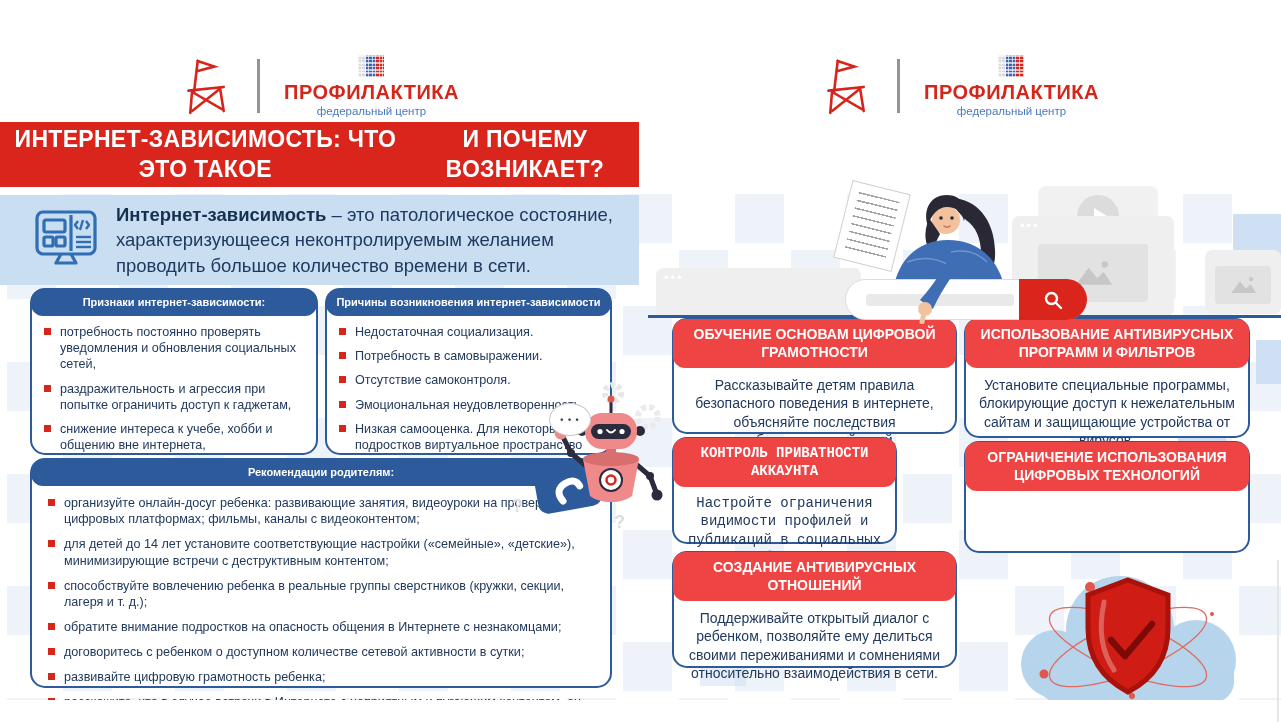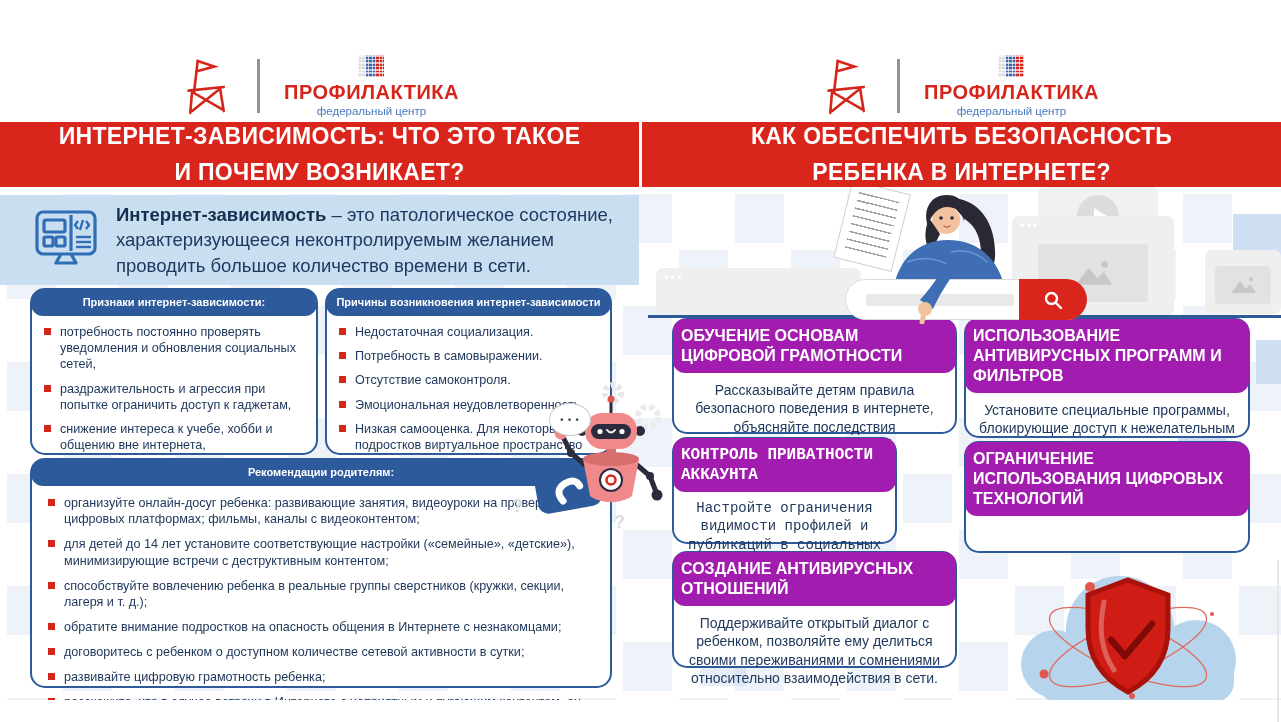--- a/index.html
+++ b/index.html
@@ -19,41 +19,41 @@
   .brand{display:flex;flex-direction:column;align-items:center;}
   .flag-icon{width:26px;height:22px;margin-bottom:4px;
     background:
       repeating-linear-gradient(to bottom,rgba(255,255,255,.65) 0 1.5px,transparent 1.5px 3.5px),
       repeating-linear-gradient(to right,rgba(255,255,255,.65) 0 1px,transparent 1px 3.5px),
       linear-gradient(to right,#d9d9d9 0 8px,#3f63ad 8px 17px,#d6251b 17px 26px);}
   .brand-name{font-size:20px;font-weight:bold;color:#d6251b;letter-spacing:.5px;}
   .brand-sub{font-size:11.5px;color:#4a77bd;margin-top:1px;}
   
   .banner{position:absolute;top:122px;height:65px;background:#da251d;color:#fff;z-index:2;
-          display:flex;flex-direction:column;align-items:center;justify-content:space-between;
+          display:flex;flex-direction:row;align-items:center;justify-content:space-between;
           font-weight:bold;font-size:23px;line-height:1.28;letter-spacing:.3px;text-align:center;}
   
   .defbox{position:absolute;left:0;top:195px;width:639px;height:90px;background:#c9def0;z-index:2;
           display:flex;align-items:center;}
   .defbox .icon{flex:0 0 auto;margin:0 18px 0 34px;}
   .defbox .txt{font-size:18.5px;line-height:1.38;color:#1e3a60;padding-right:18px;}
   .defbox .term{font-weight:bold;color:#16304f;margin-top:33px;}
   
   .infobox{position:absolute;background:#fff;border:2px solid #2d5a9b;border-radius:15px;z-index:2;box-sizing:border-box;}
   .infobox .hd{background:#2d5a9b;color:#fff;font-weight:bold;text-align:center;border-radius:12px;
                padding:7px 6px;font-size:11px;line-height:1.2;margin:-1px;}
   ul.bullets{list-style:none;margin:0;padding:9px 8px 6px 12px;}
   ul.bullets li{position:relative;padding-left:16px;font-size:12.6px;line-height:1.28;color:#21395d;margin-bottom:8px;}
   ul.bullets li::before{content:"";position:absolute;left:0;top:4px;width:7px;height:7px;background:#d6251b;}
   .reco ul.bullets{padding:10px 14px 6px 16px;}
   .reco ul.bullets li{margin-bottom:9px;}
   
   .card{position:absolute;background:#fff;border:2px solid #2d5a9b;border-radius:15px;z-index:2;box-sizing:border-box;}
-  .card .hd{background:#a21caf;color:#fff;font-weight:bold;text-align:left;border-radius:12px;
-            padding:7px 8px;font-size:16px;line-height:1.25;margin:-1px;}
+  .card .hd{background:#ef4444;color:#fff;font-weight:bold;text-align:center;border-radius:12px;
+            padding:7px 8px;font-size:14px;line-height:1.25;margin:-1px;}
   .card .bd{padding:9px 10px;text-align:center;font-size:14px;line-height:1.32;color:#21395d;}
   
   .ill{position:absolute;z-index:1;}
   .browser{background:#efefef;border-radius:7px;}
   .dots{position:absolute;left:8px;top:3px;color:#fff;font-size:13px;letter-spacing:2px;line-height:1;}
   .imgph{position:absolute;background:#e2e2e2;border-radius:4px;display:flex;align-items:center;justify-content:center;}
   .paper{position:absolute;width:58px;height:78px;background:#fff;border:1.5px solid #cfcfcf;transform:rotate(14deg);z-index:1;}
   .paper-lines{margin:9px 8px;height:58px;
     background:repeating-linear-gradient(to bottom,#a3a3a3 0 1.5px,transparent 1.5px 8px);}
   .playcard{position:absolute;background:#f1f1f1;border-radius:8px;display:flex;align-items:center;justify-content:center;}
@@ -118,24 +118,20 @@
     <div class="brand">
       <div class="flag-icon"></div>
       <div class="brand-name">ПРОФИЛАКТИКА</div>
       <div class="brand-sub">федеральный центр</div>
     </div>
   </div>
 
   <div class="banner" style="left:0;width:639px;">
     <span>ИНТЕРНЕТ-ЗАВИСИМОСТЬ: ЧТО ЭТО ТАКОЕ</span>
     <span>И ПОЧЕМУ ВОЗНИКАЕТ?</span>
-  </div>
-  <div class="banner" style="left:642px;width:639px;">
-    <span>КАК ОБЕСПЕЧИТЬ БЕЗОПАСНОСТЬ</span>
-    <span>РЕБЕНКА В ИНТЕРНЕТЕ?</span>
   </div>
 
   <div class="defbox">
     <div class="icon">
       <svg width="64" height="58" viewBox="0 0 64 58" fill="none" stroke="#2f6db4" stroke-width="3.2" stroke-linejoin="round">
         <rect x="3" y="3" width="58" height="42" rx="6"></rect>
         <line x1="37" y1="6" x2="37" y2="42"></line>
         <rect x="10" y="11" width="21" height="12" rx="2"></rect>
         <rect x="10" y="28" width="9" height="9" rx="1.5"></rect>
         <rect x="22" y="28" width="9" height="9" rx="1.5"></rect>

